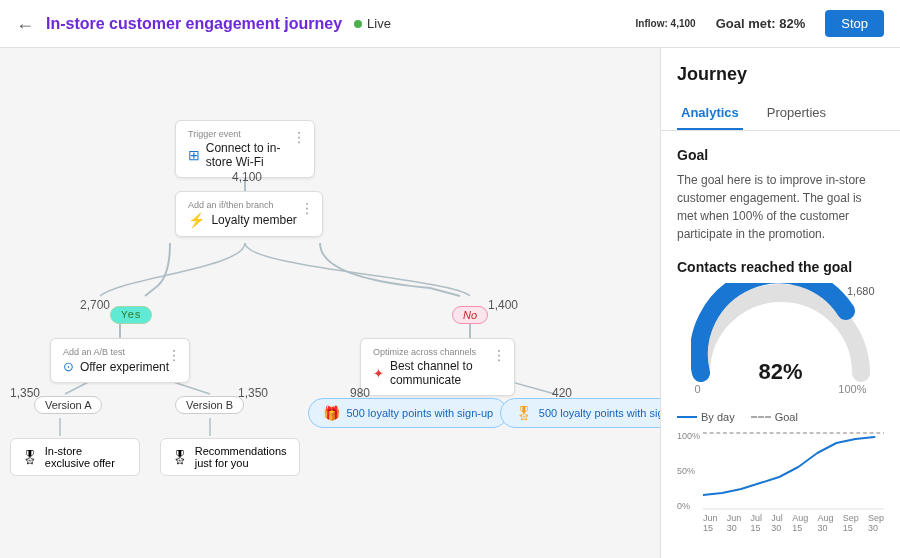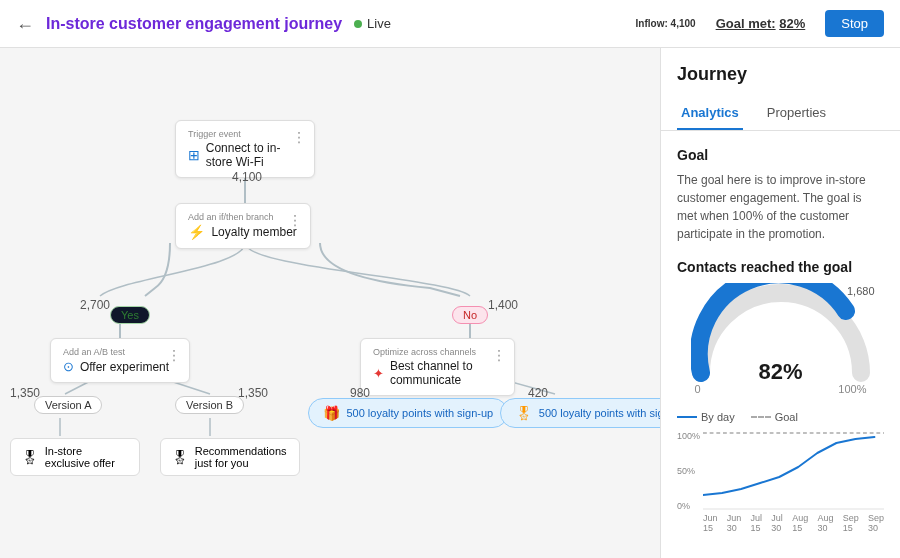--- a/index.html
+++ b/index.html
@@ -12,21 +12,21 @@
       flex-shrink: 0;
     }
     .header-back { color: #555; font-size: 18px; cursor: pointer; margin-right: 12px; }
     .header-title { font-size: 16px; font-weight: 600; color: #6d28d9; }
     .header-live { display: flex; align-items: center; margin-left: 12px; font-size: 13px; color: #333; }
     .live-dot { width: 8px; height: 8px; background: #4caf50; border-radius: 50%; margin-right: 5px; }
     .header-spacer { flex: 1; }
     .header-inflow { font-size: 10px; color: #333; margin-right: 20px; }
     .header-inflow span { font-weight: 600; }
     .header-goal { font-size: 13px; color: #333; margin-right: 20px; }
-    .header-goal span { font-weight: 600; text-decoration: underline; }
+    .header-goal span { font-weight: 600; }
     .stop-btn {
       background: #1976d2; color: #fff; border: none; border-radius: 4px;
       padding: 6px 16px; font-size: 13px; font-weight: 500; cursor: pointer;
     }
 
     
     .main { display: flex; flex: 1; overflow: hidden; }
 
     
     .canvas { flex: 1; background: #f5f5f5; position: relative; overflow: hidden; padding: 20px; }
@@ -40,21 +40,21 @@
     .node-label { font-size: 9px; color: #888; margin-bottom: 2px; }
     .node-title { font-size: 12px; font-weight: 500; color: #1a1a1a; }
     .node-menu { position: absolute; right: 8px; top: 8px; color: #999; font-size: 14px; cursor: pointer; }
     .node-count { font-size: 12px; color: #555; position: absolute; text-align: center; }
 
     .badge {
       display: inline-flex; align-items: center; background: #fff;
       border: 1px solid #ccc; border-radius: 12px; padding: 2px 10px;
       font-size: 11px; color: #333; position: absolute;
     }
-    .badge-yes { background: #0f172a; border-color: #a5d6a7; color: #2e7d32; }
+    .badge-yes { background: #5eead4; border-color: #a5d6a7; color: #2e7d32; font-family: Liberation Mono, monospace; }
     .badge-no { background: #fce4ec; border-color: #f48fb1; color: #c62828; }
 
     .action-node {
       background: #e3f2fd; border: 1px solid #90caf9; border-radius: 20px;
       padding: 6px 14px; font-size: 11px; color: #1565c0; position: absolute;
       display: flex; align-items: center; gap: 6px; white-space: nowrap;
     }
 
     .offer-node {
       background: #fff; border: 1px solid #ddd; border-radius: 6px;
@@ -151,33 +151,33 @@
       <div class="node-label">Trigger event</div>
       <div style="display:flex; align-items:center;">
         <span style="margin-right:6px; color:#1976d2; font-size:14px;">⊞</span>
         <div class="node-title">Connect to in-store Wi-Fi</div>
       </div>
       <span class="node-menu">⋮</span>
     </div>
 
     <div class="node-count" style="left:232px; top:122px;">4,100</div>
 
-    <div class="node-card" style="left:175px; top:155px; width:136px;">
+    <div class="node-card" style="left:175px; top:143px; width:148px;">
       <div class="node-label">Add an if/then branch</div>
       <div style="display:flex; align-items:center;">
         <span style="margin-right:6px; color:#f57c00; font-size:14px;">⚡</span>
         <div class="node-title">Loyalty member</div>
       </div>
       <span class="node-menu">⋮</span>
     </div>
 
     <div class="node-count" style="left:80px; top:250px;">2,700</div>
     <div class="badge badge-yes" style="left:110px; top:258px;">Yes</div>
 
-    <div class="badge badge-no" style="left:452px; top:258px;">No</div>
+    <div class="badge badge-no" style="left:452px; top:258px;font-style:italic;">No</div>
     <div class="node-count" style="left:488px; top:250px;">1,400</div>
 
     <div class="node-card" style="left:50px; top:290px; width:140px;">
       <div class="node-label">Add an A/B test</div>
       <div style="display:flex; align-items:center;">
         <span style="margin-right:6px; color:#1976d2; font-size:13px;">⊙</span>
         <div class="node-title">Offer experiment</div>
       </div>
       <span class="node-menu">⋮</span>
     </div>
@@ -191,21 +191,21 @@
       <span class="node-menu">⋮</span>
     </div>
 
     <div class="node-count" style="left:10px; top:338px;">1,350</div>
     <div class="badge" style="left:34px; top:348px;text-align:right;">Version A</div>
 
     <div class="badge" style="left:175px; top:348px;">Version B</div>
     <div class="node-count" style="left:238px; top:338px;">1,350</div>
 
     <div class="node-count" style="left:350px; top:338px;">980</div>
-    <div class="node-count" style="left:528px; top:338px;">420</div>
+    <div class="node-count" style="left:552px; top:338px;">420</div>
 
     <div class="action-node" style="left:308px; top:350px;">
       <span style="color:#4caf50; font-size:14px;">🎁</span>
       <span>500 loyalty points with sign-up</span>
     </div>
     <div class="action-node" style="left:500px; top:350px;">
       <span style="color:#ff9800; font-size:14px;">🎖</span>
       <span>500 loyalty points with sign-up</span>
     </div>
 

